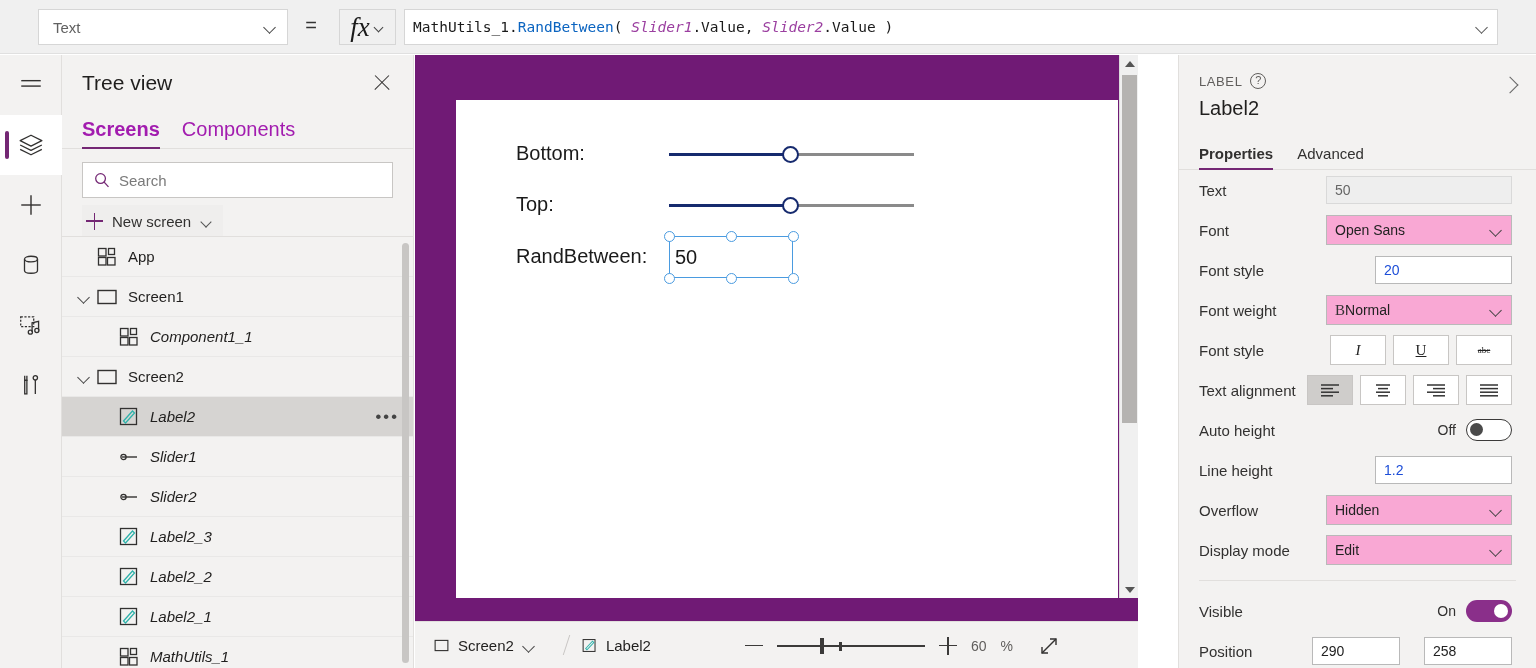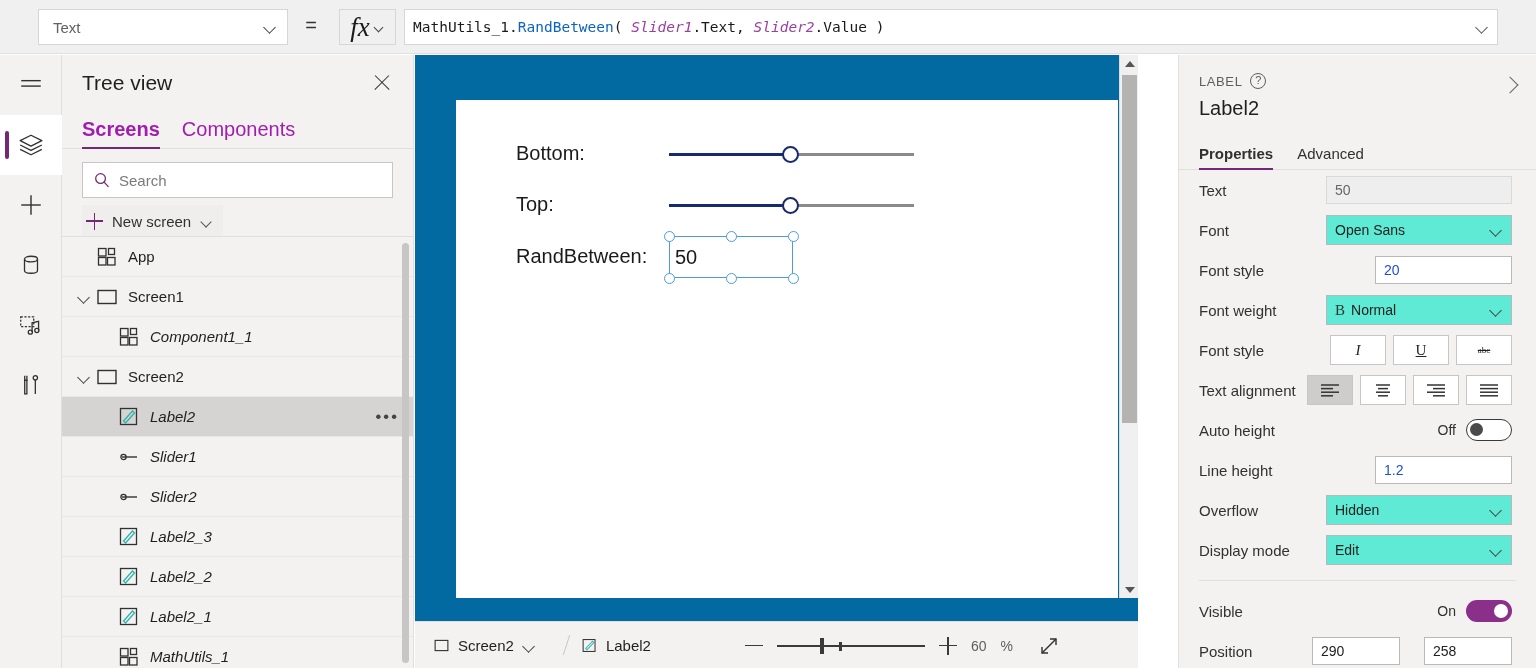--- a/index.html
+++ b/index.html
@@ -175,21 +175,21 @@
     font-size: 17px; letter-spacing: 2px; color: #444; line-height: 10px;
   }
   .tree-scroll {
     position: absolute; right: 4px; top: 188px;
     width: 7px; height: 420px; background: #c8c6c4; border-radius: 4px;
   }
 
   
   .canvas-area {
     position: absolute; left: 415px; top: 55px; width: 723px; height: 613px;
-    background: #0369a1;
+    background: #701a75;
   }
   .canvas-scroll-v {
     position: absolute; right: 0; top: 0; width: 19px; height: 543px;
     background: #f0f0f0; border-left: 1px solid #dcdcdc;
   }
   .sb-arrow {
     position: absolute; left: 0; width: 19px; height: 17px;
     display: flex; align-items: center; justify-content: center;
   }
   .sb-arrow.up { top: 0; }
@@ -363,23 +363,23 @@
     width: 186px; height: 28px; background: #eeeeee; border: 1px solid #d9d9d9;
     display: flex; align-items: center; padding: 0 8px;
     font-size: 14px; color: #666;
   }
   .txt-input {
     width: 137px; height: 28px; background: #ffffff; border: 1px solid #b9b9b9;
     display: flex; align-items: center; padding: 0 8px;
     font-size: 14px; color: #1d4ed8;
   }
   .dd {
-    width: 186px; height: 30px; background: #5eead4; border: 1px solid #b9b9b9;
+    width: 186px; height: 30px; background: #f9a8d4; border: 1px solid #b9b9b9;
     display: flex; align-items: center; padding: 0 8px;
-    font-size: 14px; color: #222; gap: 6px; cursor: pointer;
+    font-size: 14px; color: #222; cursor: pointer;
   }
   .dd .dd-val { flex: 1; }
   .dd .b-mark {
     font-family: "Liberation Serif", serif; font-size: 15px; color: #333;
   }
   .seg-group { display: flex; gap: 7px; }
   .seg-btn {
     width: 56px; height: 30px; background: #ffffff; border: 1px solid #c8c6c4;
     display: flex; align-items: center; justify-content: center; cursor: pointer;
   }
@@ -428,21 +428,21 @@
     <div class="prop-select">
       <span class="lbl">Text</span>
       <span class="chev"></span>
     </div>
     <div class="eq-sign">=</div>
     <div class="fx-btn">
       <span class="fx">fx</span>
       <span class="chev"></span>
     </div>
     <div class="formula-input">
-      <span id="formula-tokens"><span class="tok-plain">MathUtils_1.</span><span class="tok-fn">RandBetween</span><span class="tok-plain">( </span><span class="tok-ctrl">Slider1</span><span class="tok-plain">.Text, </span><span class="tok-ctrl">Slider2</span><span class="tok-plain">.Value )</span></span>
+      <span id="formula-tokens"><span class="tok-plain">MathUtils_1.</span><span class="tok-fn">RandBetween</span><span class="tok-plain">( </span><span class="tok-ctrl">Slider1</span><span class="tok-plain">.Value, </span><span class="tok-ctrl">Slider2</span><span class="tok-plain">.Value )</span></span>
       <span class="formula-expand"></span>
     </div>
   </div>
 
   <div class="rail">
     <div class="rail-item">
       <svg class="rail-ico" viewBox="0 0 24 24">
         <g stroke="#323130" stroke-width="1.3">
             <line x1="3" y1="8" x2="21" y2="8"></line>
             <line x1="3" y1="13" x2="21" y2="13"></line>

